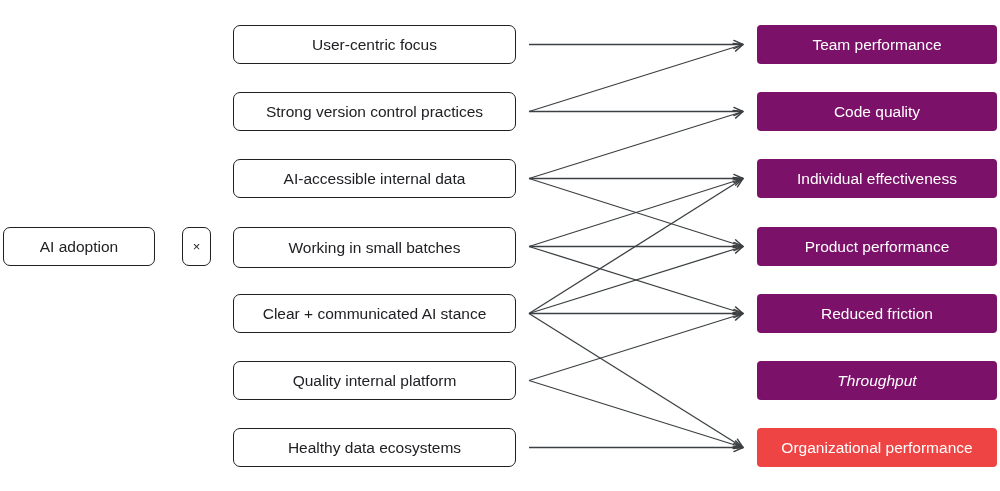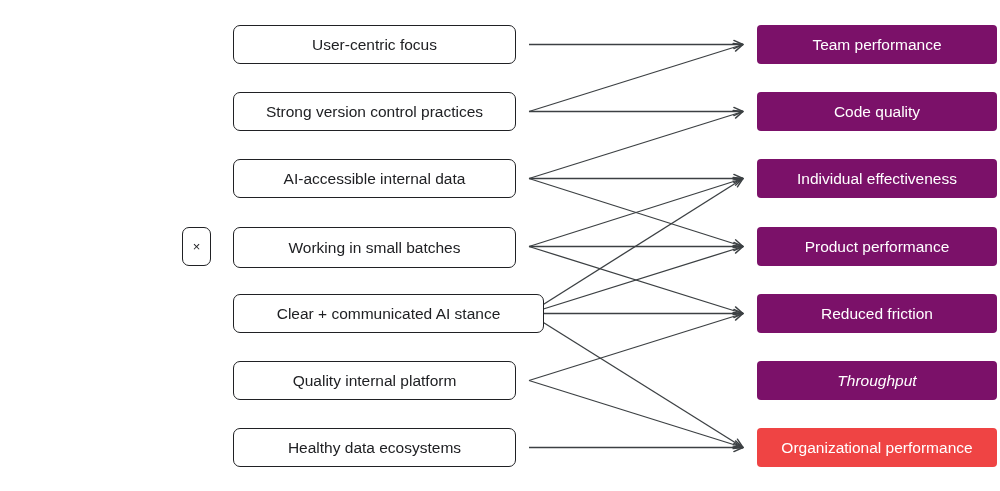--- a/index.html
+++ b/index.html
@@ -96,39 +96,42 @@
       <line x1="529" y1="313.5" x2="743" y2="447.5" stroke="#3c4043" stroke-width="1.3"></line>
       <path d="M 733.0970586837923 446.11012472223325 L 743 447.5 L 737.42511586815 439.1981528009456" fill="none" stroke="#3c4043" stroke-width="1.4" stroke-linecap="round" stroke-linejoin="round"></path>
       <line x1="529" y1="380.5" x2="743" y2="313.5" stroke="#3c4043" stroke-width="1.3"></line>
       <path d="M 735.504517230648 320.1194968127757 L 743 313.5 L 733.067881130421 312.3368083732447" fill="none" stroke="#3c4043" stroke-width="1.4" stroke-linecap="round" stroke-linejoin="round"></path>
       <line x1="529" y1="380.5" x2="743" y2="447.5" stroke="#3c4043" stroke-width="1.3"></line>
       <path d="M 733.067881130421 448.6631916267553 L 743 447.5 L 735.504517230648 440.8805031872243" fill="none" stroke="#3c4043" stroke-width="1.4" stroke-linecap="round" stroke-linejoin="round"></path>
       <line x1="529" y1="447.5" x2="743" y2="447.5" stroke="#3c4043" stroke-width="1.3"></line>
       <path d="M 733.8691105968769 451.5776045305957 L 743 447.5 L 733.8691105968769 443.4223954694043" fill="none" stroke="#3c4043" stroke-width="1.4" stroke-linecap="round" stroke-linejoin="round"></path>
     </svg>
 
+  <div class="node node-outline" id="driver-node" style="left: 3px; top: 227px; width: 152px; height: 39px;">
+    <span>AI adoption</span>
+  </div>
 
   <div class="multiplier" id="multiplier-node" style="left: 182px; top: 227px; width: 29px; height: 39px;">
     <span>×</span>
   </div>
 
   <div id="capability-nodes">
       <div class="node node-outline" style="left: 233px; top: 25px; width: 283px; height: 39px;">
         <span>User-centric focus</span>
       </div>
       <div class="node node-outline" style="left: 233px; top: 92px; width: 283px; height: 39px;">
         <span>Strong version control practices</span>
       </div>
       <div class="node node-outline" style="left: 233px; top: 159px; width: 283px; height: 39px;">
         <span>AI-accessible internal data</span>
       </div>
       <div class="node node-outline" style="left: 233px; top: 227px; width: 283px; height: 41px;">
         <span>Working in small batches</span>
       </div>
-      <div class="node node-outline" style="left: 233px; top: 294px; width: 311px; height: 39px;">
+      <div class="node node-outline" style="left: 233px; top: 294px; width: 283px; height: 39px;">
         <span>Clear + communicated AI stance</span>
       </div>
       <div class="node node-outline" style="left: 233px; top: 361px; width: 283px; height: 39px;">
         <span>Quality internal platform</span>
       </div>
       <div class="node node-outline" style="left: 233px; top: 428px; width: 283px; height: 39px;">
         <span>Healthy data ecosystems</span>
       </div>
     </div>
 

